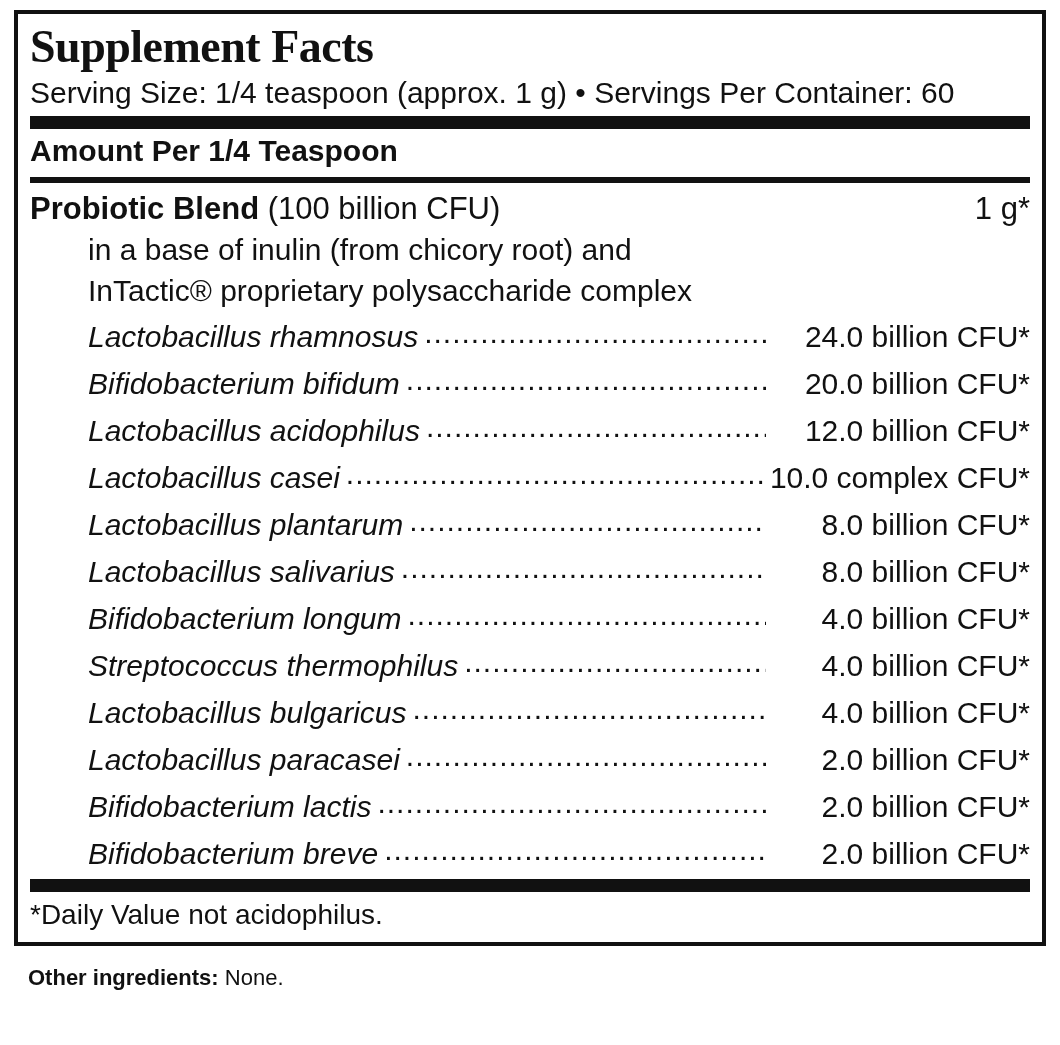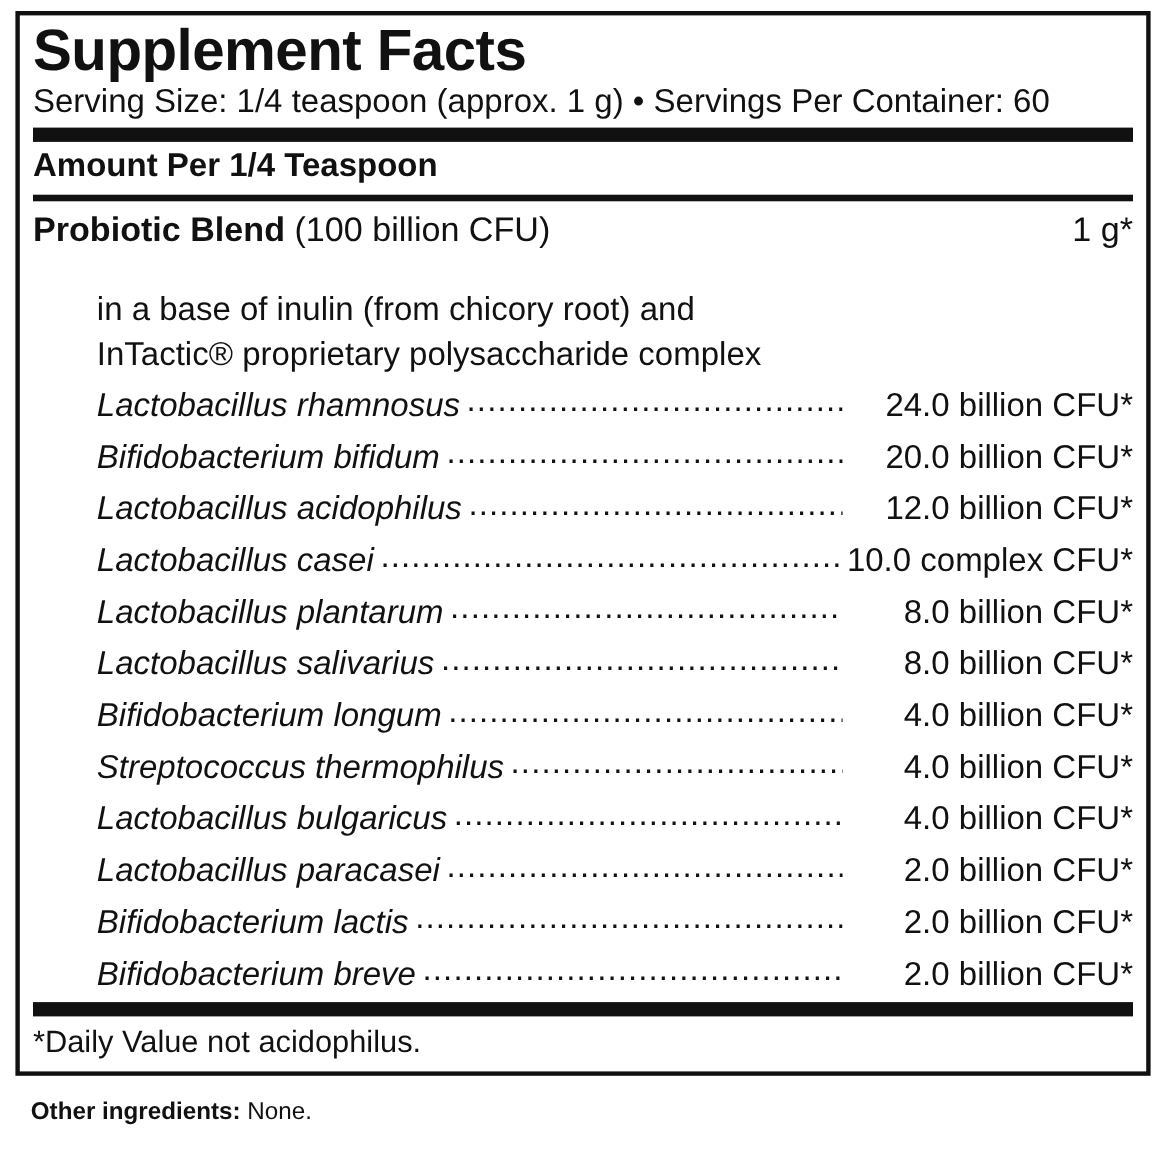--- a/index.html
+++ b/index.html
@@ -25,23 +25,23 @@
   
   .facts-box {
     border: 4px solid #111111;
     box-sizing: border-box;
     padding: 6px 12px 8px 12px;
     width: 1032px;
     margin: 0 auto;
   }
 
   .title {
-    font-family: Liberation Sans, sans-serif;
-    font-weight: bold;
-    font-size: 53px;
+    font-family: Liberation Serif, serif;
+    font-weight: bold;
+    font-size: 46px;
     line-height: 54px;
     letter-spacing: -0.5px;
     margin: 0 0 2px 0;
   }
 
   .serving-line {
     font-size: 30px;
     line-height: 34px;
     margin: 0 0 6px 0;
     white-space: nowrap;
@@ -81,21 +81,20 @@
     font-weight: normal;
   }
   .blend-amount {
     font-weight: normal;
   }
 
   .base-lines {
     font-size: 30px;
     line-height: 41px;
     padding-left: 58px;
-    margin-top: 32px;
   }
 
   .strain-list {
     padding-left: 58px;
     padding-top: 2px;
   }
 
   .strain-row {
     display: flex;
     align-items: flex-start;

